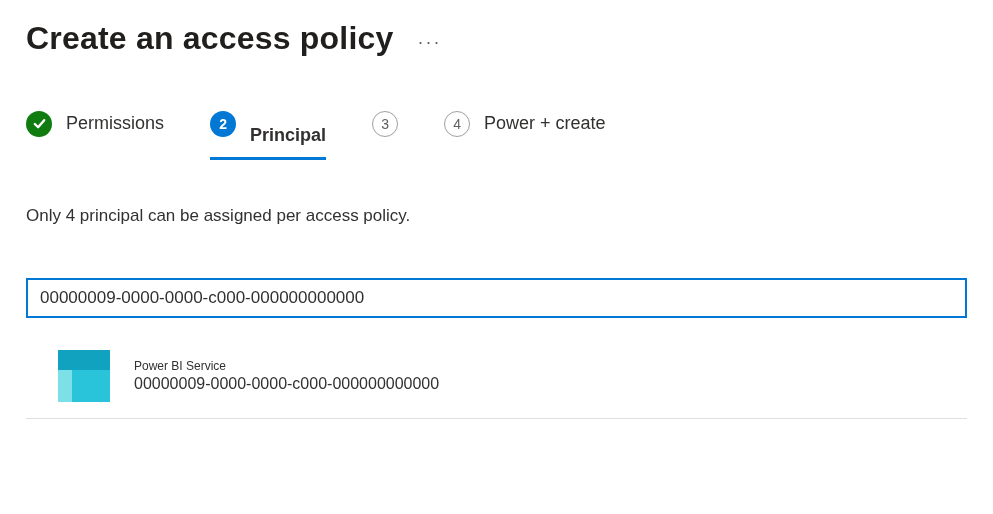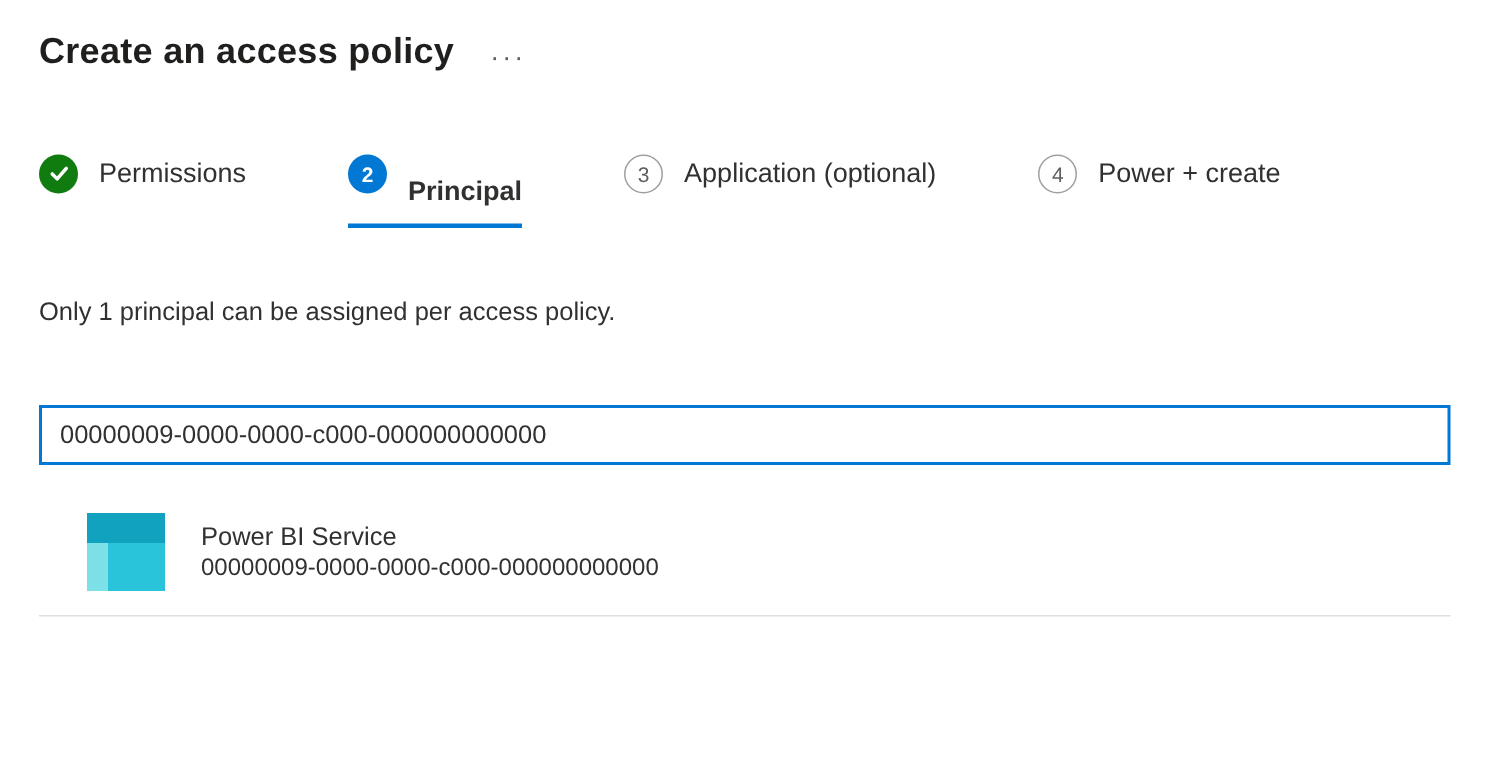--- a/index.html
+++ b/index.html
@@ -10,36 +10,36 @@
       width: 993px;
       background: #ffffff;
     }
     .header-row {
       display: flex;
       align-items: center;
       gap: 24px;
       margin-bottom: 44px;
     }
     .page-title {
-      font-size: 24px;
+      font-size: 32px;
       font-weight: 600;
       color: #201f1e;
       letter-spacing: 0.2px;
     }
     .more-dots {
       color: #605e5c;
       font-size: 18px;
       letter-spacing: 2px;
       cursor: pointer;
       padding-top: 8px;
     }
     .tabs {
       display: flex;
       align-items: center;
-      gap: 68px;
+      gap: 46px;
       border-bottom: none;
       margin-bottom: 44px;
     }
     .tab {
       display: flex;
       align-items: center;
       gap: 14px;
       padding-bottom: 12px;
       cursor: pointer;
       position: relative;
@@ -126,21 +126,21 @@
       background: #7de0e6;
     }
     .app-icon .bottom-right {
       position: absolute;
       left: 26%; top: 38%;
       right: 0; bottom: 0;
       background: #29c4d9;
     }
     .result-text { flex: 1; }
     .result-title {
-      font-size: 17px;
+      font-size: 12px;
       color: #323130;
       margin-bottom: 2px;
     }
     .result-sub {
       font-size: 16px;
       color: #323130;
     }
   </style>
 </head>
 <body>
@@ -160,30 +160,29 @@
         </svg>
     </span>
     <span class="tab-label">Permissions</span>
   </div>
   <div class="tab active">
     <span class="step-icon current">2</span>
     <span class="tab-label">Principal</span>
   </div>
   <div class="tab">
     <span class="step-icon upcoming">3</span>
-    <span class="tab-label">Application (optional)</span>
   </div>
   <div class="tab">
     <span class="step-icon upcoming">4</span>
     <span class="tab-label">Power + create</span>
   </div>
 </div>
 
 <div class="info-text">
-  <div>Only 1 principal can be assigned per access policy.</div>
+  <div>Only 4 principal can be assigned per access policy.</div>
 </div>
 
 <input class="search-input" type="text" value="00000009-0000-0000-c000-000000000000" style="">
 
 <div class="result-list">
   <div class="result-item">
     <div class="app-icon">
       <div class="top"></div>
       <div class="bottom-left"></div>
       <div class="bottom-right"></div>

